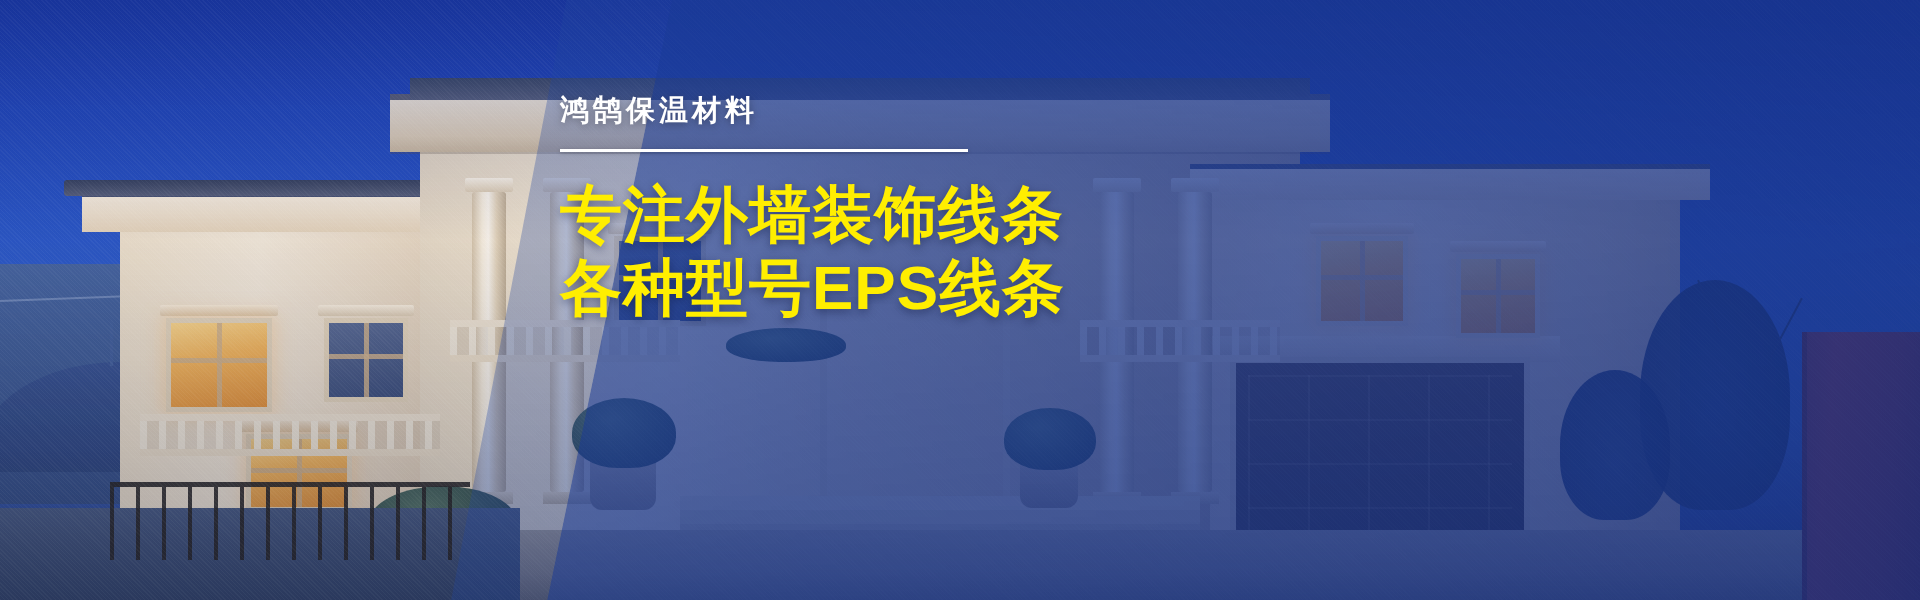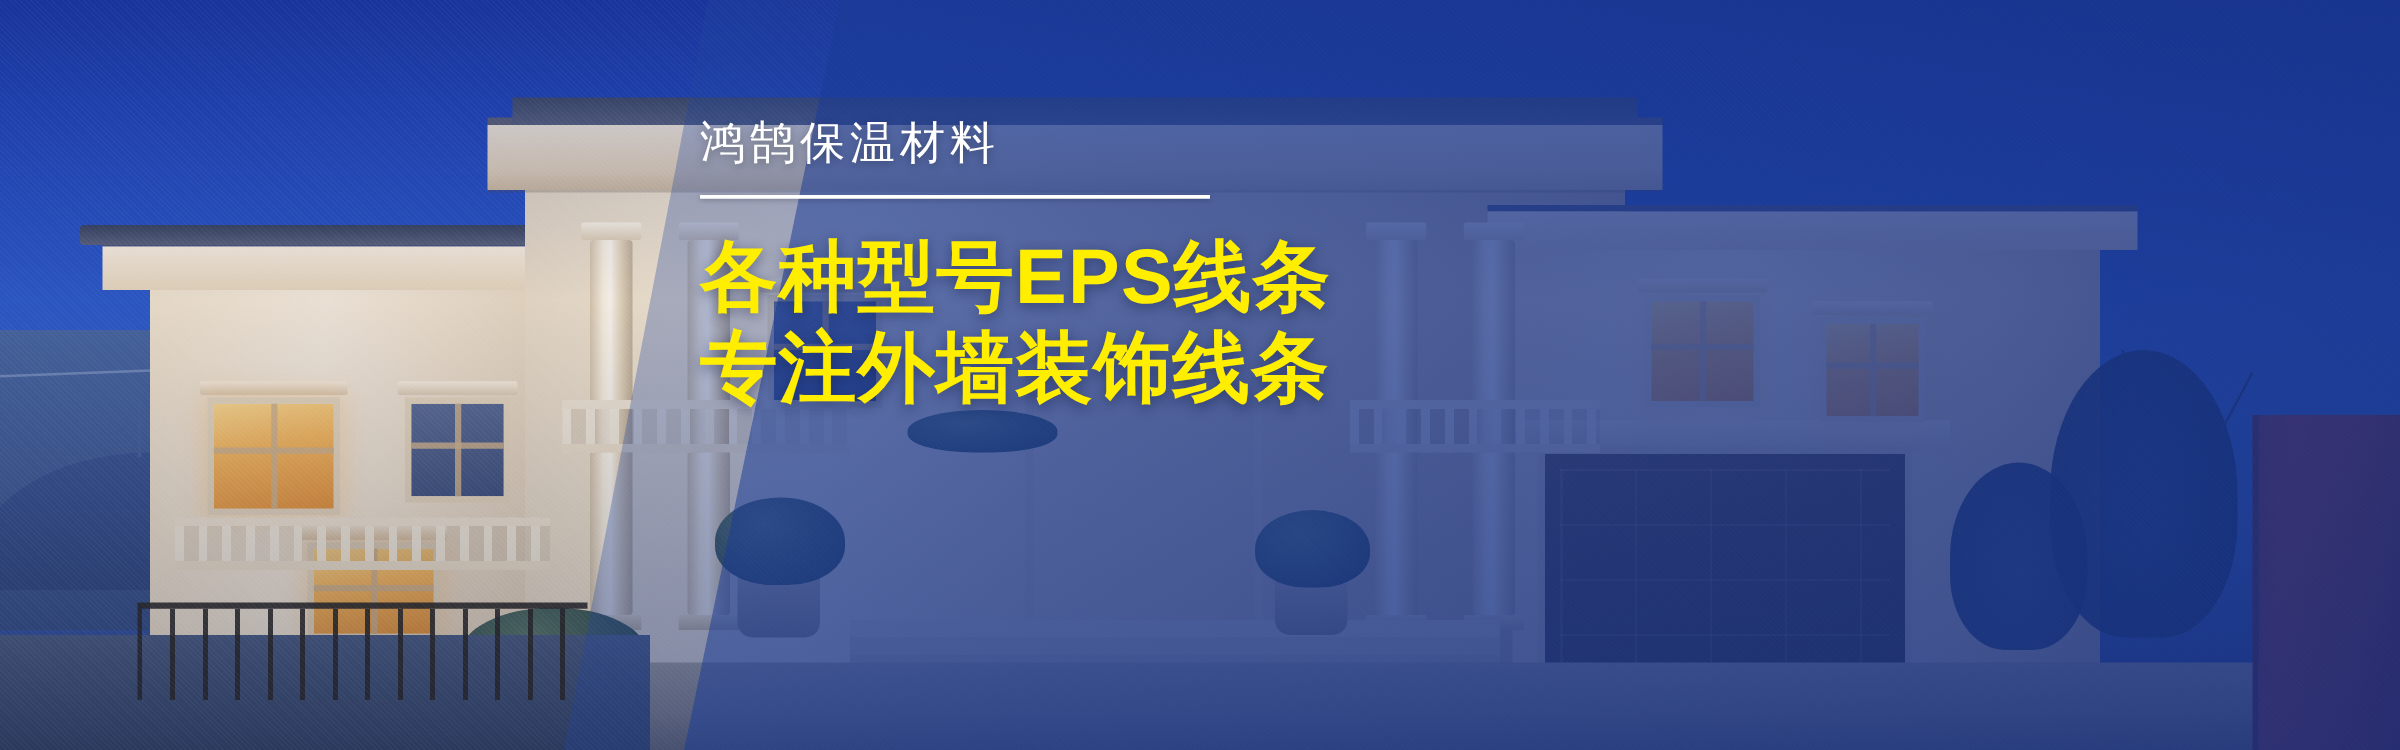--- a/index.html
+++ b/index.html
@@ -403,24 +403,24 @@
 
   
   .content {
     position: absolute;
     left: 560px;
     top: 96px;
     width: 900px;
   }
   .brand {
     color: #ffffff;
-    font-size: 36px;
+    font-size: 29px;
     line-height: 1;
     letter-spacing: 4px;
-    font-weight: 400;
+    font-weight: 700;
     text-shadow: 0 2px 8px rgba(0,0,0,.35);
     margin: 0 0 24px 0;
     white-space: nowrap;
   }
   .divider {
     width: 408px;
     height: 3px;
     background: #ffffff;
     margin: 0 0 26px 0;
     box-shadow: 0 1px 4px rgba(0,0,0,.25);
@@ -527,17 +527,17 @@
     <div class="photo-tint"></div>
     <div class="photo-grain"></div>
   </div>
 
   <div class="overlay-panel-2"></div>
   <div class="overlay-panel"></div>
 
   <div class="content">
     <div class="brand">鸿鹄保温材料</div>
     <div class="divider"></div>
+    <div class="headline">专注外墙装饰线条</div>
     <div class="headline">各种型号EPS线条</div>
-    <div class="headline">专注外墙装饰线条</div>
   </div>
 
 </div>
 
 </body></html>

